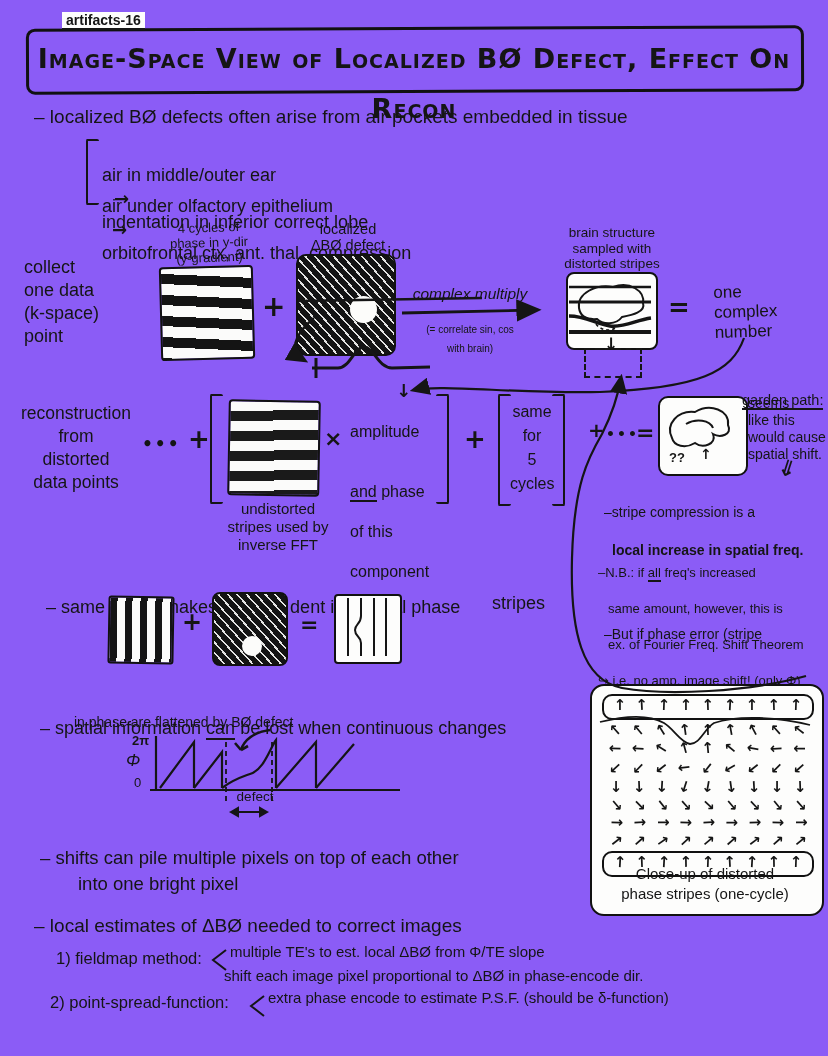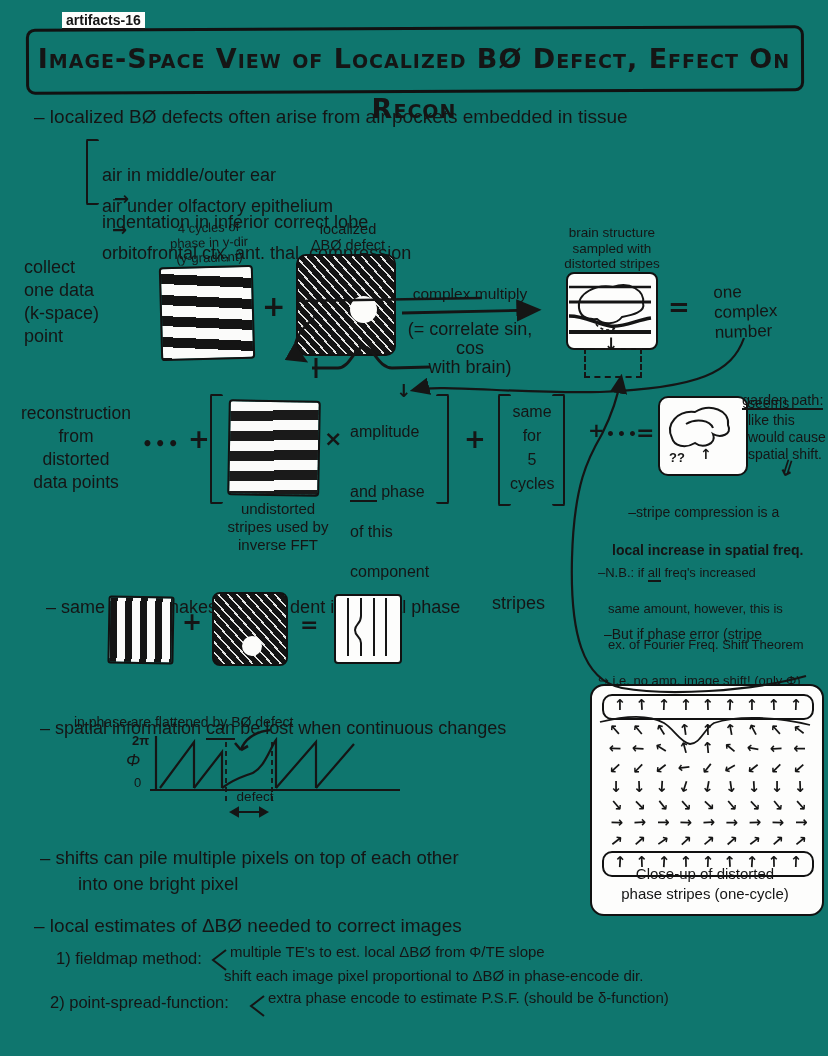--- a/index.html
+++ b/index.html
@@ -1,16 +1,16 @@
 <!DOCTYPE html>
 <html><head>
 <meta charset="utf-8">
 <style>
   html,body{margin:0;padding:0;background:#d9d9d9;}
-  .page{position:relative;width:828px;height:1056px;margin:0 auto;background:#0f766e;
+  .page{position:relative;width:828px;height:1056px;margin:0 auto;background:#8b5cf6;
         overflow:hidden;font-family:"Liberation Sans",sans-serif;color:#151515;}
   .t{position:absolute;white-space:pre-line;line-height:1.28;}
   .c{text-align:center;}
   .u{border-bottom:2px solid #151515;padding-bottom:0px;}
   .op{position:absolute;font-weight:bold;font-family:"DejaVu Sans",sans-serif;}
   .layer{position:absolute;left:0;top:0;pointer-events:none;}
   
   .tag{position:absolute;left:62px;top:12px;font-size:14px;font-weight:bold;
        background:#fdfdfc;padding:0 4px;border-bottom:2px solid #151515;z-index:3;}
   .titlebox{position:absolute;left:26px;top:27px;width:772px;height:60px;
@@ -71,22 +71,22 @@
   <div class="t c" style="left:148px;top:220px;width:122px;font-size:13px;line-height:15px;transform:rotate(-2deg);">4 cycles of
 phase in y-dir
 (y-gradient)</div>
   <div class="sq hstripes" style="left:160px;top:266px;width:90px;height:90px;transform:rotate(-1.5deg);"></div>
   <div class="op" style="left:262px;top:290px;font-size:28px;">+</div>
   <div class="t c" style="left:296px;top:221px;width:104px;font-size:14.5px;line-height:16px;">localized
 ΔBØ defect</div>
   <div class="sq hatch" style="left:296px;top:254px;width:96px;height:98px;">
     <span class="hole" style="left:52px;top:40px;width:27px;height:27px;"></span>
   </div>
-  <div class="t c" style="left:398px;top:284px;width:144px;font-size:15.5px;">complex multiply</div>
-  <div class="t c" style="left:394px;top:320px;width:152px;font-size:18px;line-height:19px;">(= correlate sin, cos
+  <div class="t c" style="left:398px;top:284px;width:144px;font-size:15.5px;font-style:italic;">complex multiply</div>
+  <div class="t c" style="left:394px;top:320px;width:152px;font-size:10px;line-height:19px;">(= correlate sin, cos
 with brain)</div>
   <div class="t c" style="left:554px;top:225px;width:116px;font-size:13.5px;line-height:15.5px;">brain structure
 sampled with
 distorted stripes</div>
   <div class="sq" style="left:566px;top:272px;width:88px;height:74px;border-radius:8px;background:#fdfdfc;">
     <svg width="84" height="70" viewBox="0 0 84 70">
       <g stroke="#151515" fill="none">
         <path d="M1 13 H83" stroke-width="2.5"></path>
         <path d="M1 28 H83" stroke-width="3"></path>
         <path d="M1 42 C18 42 28 50 42 52 C56 54 68 46 83 44" stroke-width="3.5"></path>
@@ -149,21 +149,21 @@
   <div class="t" style="left:742px;top:372px;font-size:14.5px;">
     <span class="u">garden path:</span>
   </div>
   <div class="t" style="left:748px;top:395px;font-size:14px;line-height:17px;">seems
 like this
 would cause
 spatial shift.</div>
   <div class="glyph" style="left:778px;top:456px;font-size:22px;transform:rotate(18deg);">⇓</div>
 
   <div class="t" style="left:604px;top:484px;font-size:14px;line-height:19px;">
-    <span style="display:block;text-align:center;">–stripe compression is a</span>
+    <span style="display:block;">–stripe compression is a</span>
     <span style="display:block;padding-left:8px;font-weight:bold;">local increase in spatial freq.</span>
   </div>
   <div class="t" style="left:598px;top:528px;font-size:13px;line-height:18px;">
     <span style="display:block;">
       <span>–N.B.: if </span><span class="u">all</span><span> freq's increased</span>
     </span>
     <span style="display:block;padding-left:10px;">same amount, however, this is</span>
     <span style="display:block;padding-left:10px;">ex. of Fourier Freq. Shift Theorem</span>
     <span style="display:block;">↪ i.e. no amp. image shift! (only Φ)</span>
   </div>

